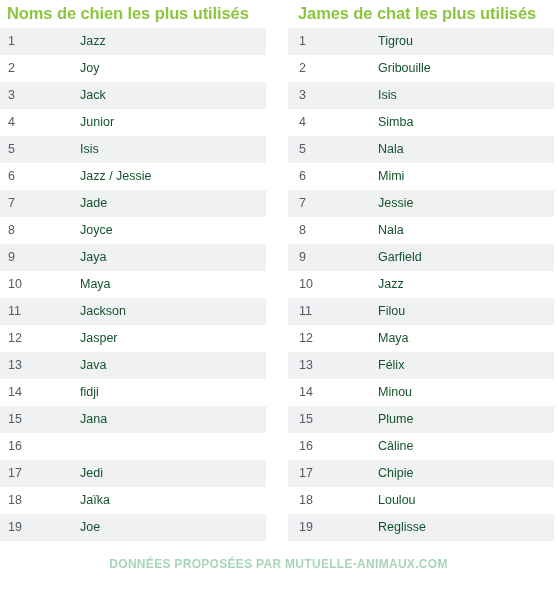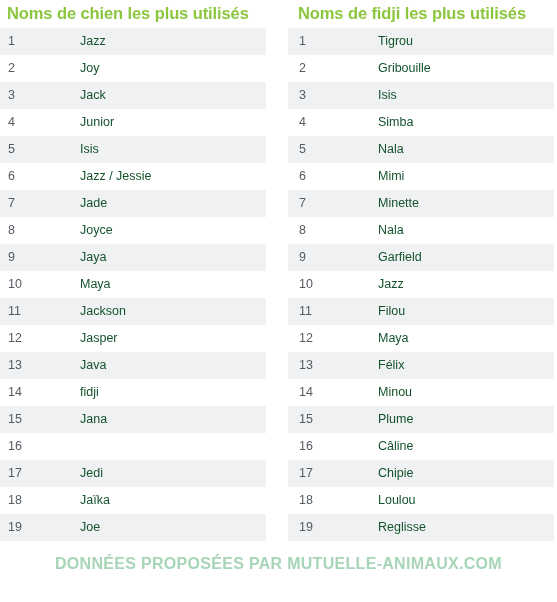--- a/index.html
+++ b/index.html
@@ -84,21 +84,21 @@
     left: 0;
     bottom: 0;
     width: 557px;
     height: 32px;
     display: flex;
     align-items: center;
     justify-content: center;
     background: #ffffff;
   }
   .footer-text {
-    font-size: 16px;
+    font-size: 12px;
     font-weight: bold;
     letter-spacing: 0.3px;
     color: #A8D5B8;
     text-transform: uppercase;
     white-space: nowrap;
   }
 </style>
 </head>
 <body>
 
@@ -187,21 +187,21 @@
           <li class="row">
             <span class="rank">20</span>
             <span class="name">James</span>
           </li>
         </ul>
     </div>
 
     <div class="column-spacer"></div>
 
     <div class="column right">
-      <div class="col-title right">Noms de fidji les plus utilisés</div>
+      <div class="col-title right">James de chat les plus utilisés</div>
       <ul class="list">
           <li class="row alt">
             <span class="rank">1</span>
             <span class="name">Tigrou</span>
           </li>
           <li class="row">
             <span class="rank">2</span>
             <span class="name">Gribouille</span>
           </li>
           <li class="row alt">
@@ -215,21 +215,21 @@
           <li class="row alt">
             <span class="rank">5</span>
             <span class="name">Nala</span>
           </li>
           <li class="row">
             <span class="rank">6</span>
             <span class="name">Mimi</span>
           </li>
           <li class="row alt">
             <span class="rank">7</span>
-            <span class="name">Minette</span>
+            <span class="name">Jessie</span>
           </li>
           <li class="row">
             <span class="rank">8</span>
             <span class="name">Nala</span>
           </li>
           <li class="row alt">
             <span class="rank">9</span>
             <span class="name">Garfield</span>
           </li>
           <li class="row">

